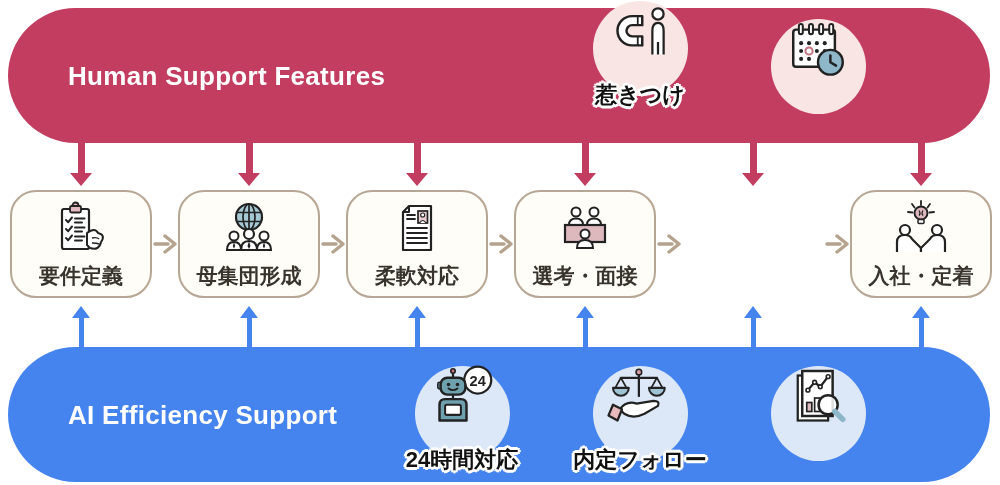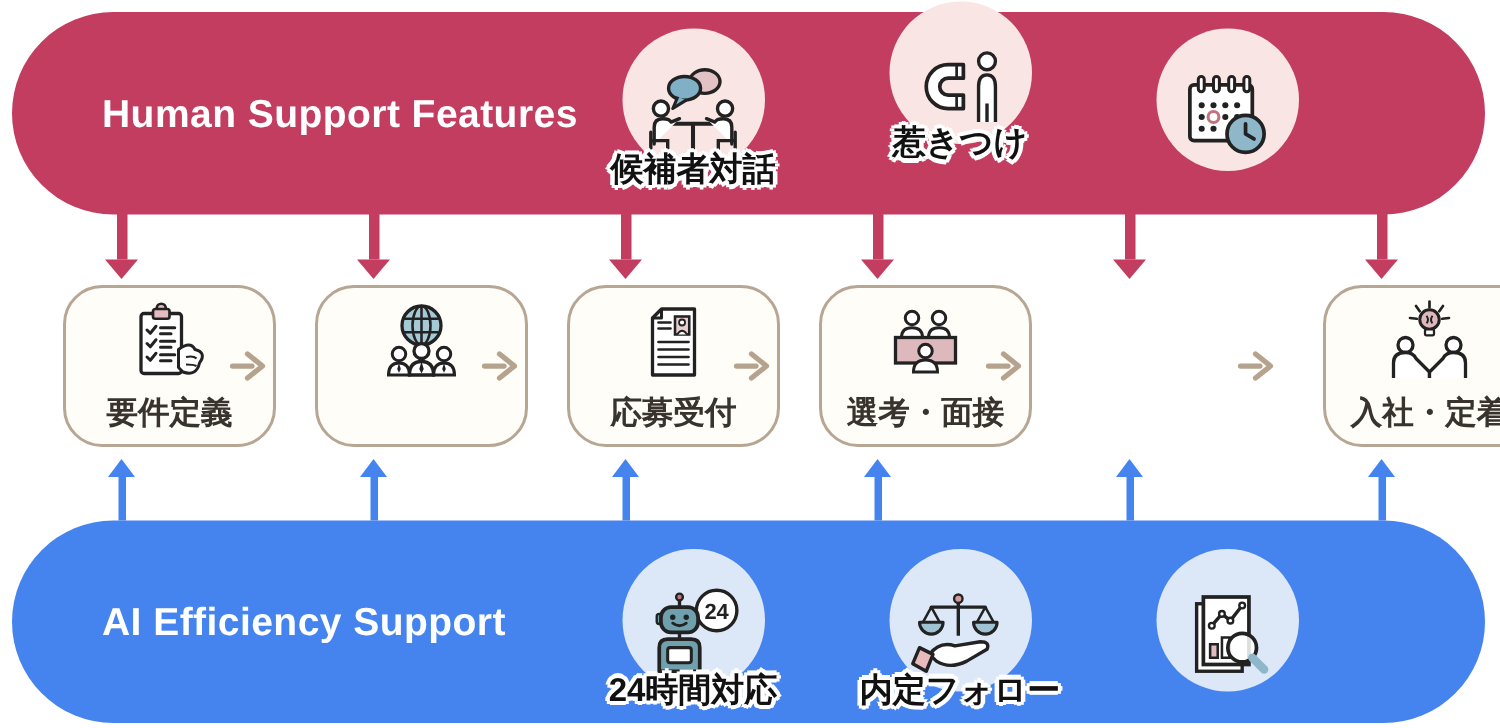--- a/index.html
+++ b/index.html
@@ -18,31 +18,31 @@
 
   
   .band{position:absolute;left:8px;width:982px;height:135px;border-radius:68px;}
   .band-human{top:8px;background:var(--human-accent);}
   .band-ai{top:347px;background:var(--ai-accent);}
   .band-title{position:absolute;left:60px;top:50%;transform:translateY(-50%);
     color:#fff;font-size:26px;font-weight:700;letter-spacing:.3px;white-space:nowrap;}
 
   
   .feature{position:absolute;width:130px;display:flex;flex-direction:column;align-items:center;}
-  .feature-circle{width:95px;height:95px;border-radius:50%;display:flex;align-items:flex-end;justify-content:center;}
+  .feature-circle{width:95px;height:95px;border-radius:50%;display:flex;align-items:flex-start;justify-content:center;}
   .feature-human .feature-circle{background:var(--human-circle-bg);}
   .feature-ai .feature-circle{background:var(--ai-circle-bg);}
   .feature-circle svg{width:72px;height:72px;margin-top:-4px;}
   .feature-label{margin-top:-16px;font-size:22px;font-weight:800;color:#111;white-space:nowrap;z-index:2;
     text-shadow:-2px -2px 0 #fff,2px -2px 0 #fff,-2px 2px 0 #fff,2px 2px 0 #fff,0 -3px 0 #fff,0 3px 0 #fff,-3px 0 0 #fff,3px 0 0 #fff;}
 
   
   .card{position:absolute;top:190px;width:142px;height:108px;background:var(--card-bg);
     border:2px solid var(--card-border);border-radius:26px;display:flex;flex-direction:column;
-    align-items:center;justify-content:flex-end;padding-bottom:10px;margin-left:32px;}
+    align-items:center;justify-content:flex-end;padding-bottom:10px;}
   .card-icon{position:absolute;top:6px;left:50%;transform:translateX(-50%);}
   .card-icon svg{width:76px;height:64px;}
   .card-label{font-size:21px;font-weight:700;color:#38332d;white-space:nowrap;line-height:1;}
 
   
   .varrow{position:absolute;width:22px;display:flex;flex-direction:column;align-items:center;}
   .varrow.down{top:141px;height:45px;}
   .varrow.down .stem{width:7px;flex:1;background:var(--human-accent);}
   .varrow.down .head{width:0;height:0;border-left:11px solid transparent;border-right:11px solid transparent;border-top:13px solid var(--human-accent);}
   .varrow.up{top:306px;height:41px;}
@@ -54,37 +54,20 @@
 </style>
 </head>
 <body>
 
 <div class="canvas">
 
   <div class="band band-human">
     <div class="band-title">Human Support Features</div>
   </div>
 
-  <div class="feature feature-human" style="left:397px;top:19px">
-    <div class="feature-circle">
-      <svg viewBox="0 0 64 64">
-        <ellipse cx="39" cy="11" rx="9" ry="7" fill="#e3c2c6" stroke="#222" stroke-width="2"></ellipse>
-        <ellipse cx="27" cy="15" rx="9.5" ry="7" fill="#7fb0c5" stroke="#222" stroke-width="2"></ellipse>
-        <path d="M23 20 L20 27 L28 22" fill="#7fb0c5" stroke="#222" stroke-width="1.8" stroke-linejoin="round"></path>
-        <path d="M18 36 H46 M32 36 V51" fill="none" stroke="#222" stroke-width="2.4" stroke-linecap="round"></path>
-        <circle cx="13" cy="27" r="4.5" fill="#fff" stroke="#222" stroke-width="2"></circle>
-        <path d="M9 48 V38 Q9 33 14 33 Q18 33 19 35 L24 33" fill="#fff" stroke="#222" stroke-width="2" stroke-linecap="round" stroke-linejoin="round"></path>
-        <path d="M7 41 V52 M7 46 H17 V52" fill="none" stroke="#222" stroke-width="2" stroke-linecap="round"></path>
-        <circle cx="51" cy="27" r="4.5" fill="#fff" stroke="#222" stroke-width="2"></circle>
-        <path d="M55 48 V38 Q55 33 50 33 Q46 33 45 35 L40 33" fill="#fff" stroke="#222" stroke-width="2" stroke-linecap="round" stroke-linejoin="round"></path>
-        <path d="M57 41 V52 M57 46 H47 V52" fill="none" stroke="#222" stroke-width="2" stroke-linecap="round"></path>
-      </svg>
-    </div>
-    <div class="feature-label">候補者対話</div>
-  </div>
 
   <div class="feature feature-human" style="left:575px;top:1px">
     <div class="feature-circle">
       <svg viewBox="0 0 64 64">
         <path d="M34 17 H25 A13 13 0 0 0 25 43 H34 V35 H25 A5 5 0 0 1 25 25 H34 Z" fill="#fff" stroke="#222" stroke-width="2.2" stroke-linejoin="round"></path>
         <path d="M30 17 V25 M30 35 V43" stroke="#222" stroke-width="1.6"></path>
         <circle cx="48" cy="15" r="5" fill="#fff" stroke="#222" stroke-width="2"></circle>
         <path d="M43 51 V30 Q43 23 48 23 Q53 23 53 30 V51 M48 40 V51" fill="#fff" stroke="#222" stroke-width="2" stroke-linejoin="round"></path>
       </svg>
     </div>
@@ -175,37 +158,38 @@
         <path d="M10 52 Q10 44 17 44 Q24 44 24 52 Z" fill="#fff" stroke="#222" stroke-width="2"></path>
         <path d="M17 44 l-1.2 4 1.2 2.5 1.2-2.5 z" fill="#222"></path>
         <circle cx="47" cy="38" r="4.5" fill="#fff" stroke="#222" stroke-width="2"></circle>
         <path d="M40 52 Q40 44 47 44 Q54 44 54 52 Z" fill="#fff" stroke="#222" stroke-width="2"></path>
         <path d="M47 44 l-1.2 4 1.2 2.5 1.2-2.5 z" fill="#222"></path>
         <circle cx="32" cy="36" r="5" fill="#fff" stroke="#222" stroke-width="2.2"></circle>
         <path d="M24 52 Q24 43 32 43 Q40 43 40 52 Z" fill="#fff" stroke="#222" stroke-width="2.2"></path>
         <path d="M32 43 l-1.5 5 1.5 3 1.5-3 z" fill="#222"></path>
       </svg>
     </span>
+    <span class="card-label">母集団形成</span>
   </div>
 
   <div class="card" style="left:346px">
     <span class="card-icon">
       <svg viewBox="0 0 64 64">
         <path d="M24 8 H46 V52 H18 V14 Z" fill="#fff" stroke="#222" stroke-width="2.2" stroke-linejoin="round"></path>
         <path d="M24 8 V14 H18" fill="none" stroke="#222" stroke-width="2" stroke-linejoin="round"></path>
         <rect x="33" y="13" width="9.5" height="12" fill="#e8cdd1" stroke="#222" stroke-width="1.7"></rect>
         <circle cx="37.7" cy="17" r="2" fill="#fff" stroke="#222" stroke-width="1.2"></circle>
         <path d="M34.5 25 Q37.7 20 41 25" fill="#fff" stroke="#222" stroke-width="1.2"></path>
         <g stroke="#222" stroke-width="1.8" stroke-linecap="round">
           <path d="M22 17 H30 M22 21 H30"></path>
             <path d="M22 30 H42 M22 35 H42 M22 40 H42 M22 45 H42"></path>
         </g>
       </svg>
     </span>
-    <span class="card-label">応募受付</span>
+    <span class="card-label">柔軟対応</span>
   </div>
 
   <div class="card" style="left:514px">
     <span class="card-icon">
       <svg viewBox="0 0 64 64">
         <circle cx="23" cy="14" r="4.5" fill="#fff" stroke="#222" stroke-width="2"></circle>
         <path d="M16 27 Q16 20.5 23 20.5 Q30 20.5 30 27" fill="#fff" stroke="#222" stroke-width="2"></path>
         <circle cx="41" cy="14" r="4.5" fill="#fff" stroke="#222" stroke-width="2"></circle>
         <path d="M34 27 Q34 20.5 41 20.5 Q48 20.5 48 27" fill="#fff" stroke="#222" stroke-width="2"></path>
         <rect x="12" y="27" width="40" height="17" fill="#ddb9be" stroke="#222" stroke-width="2.2"></rect>

